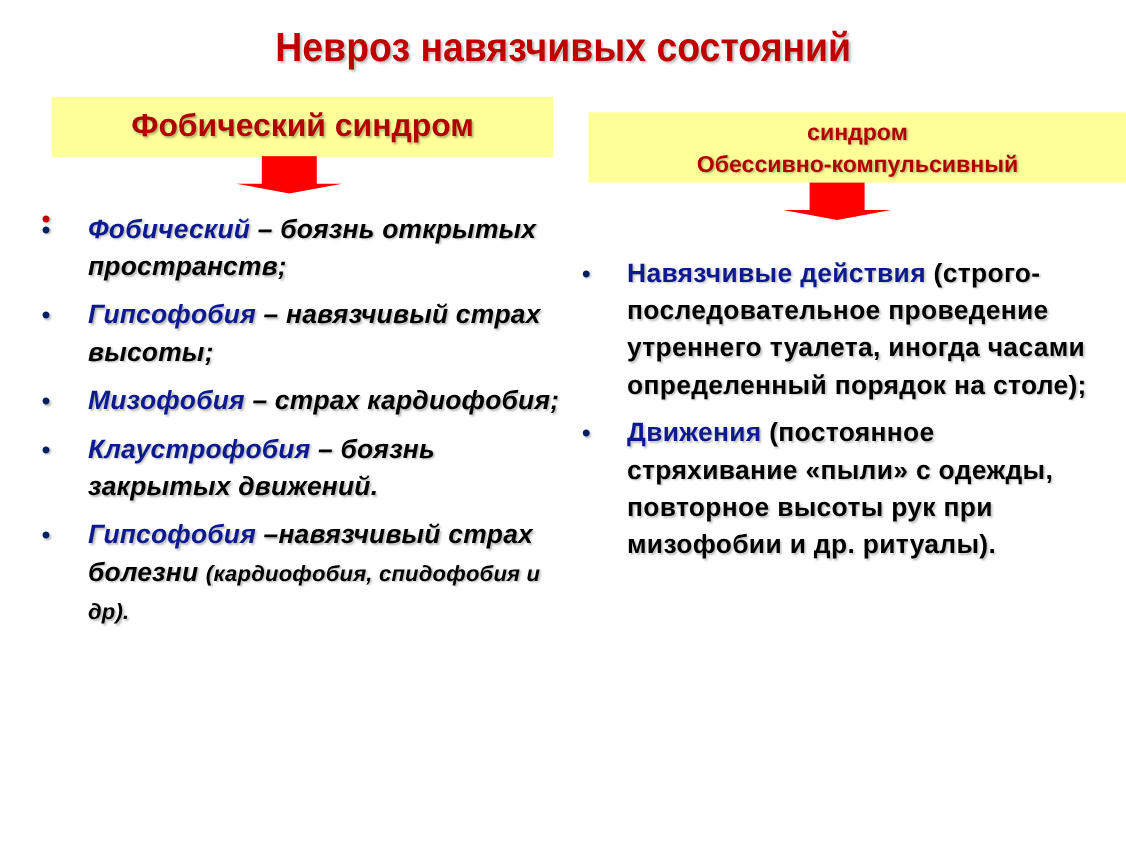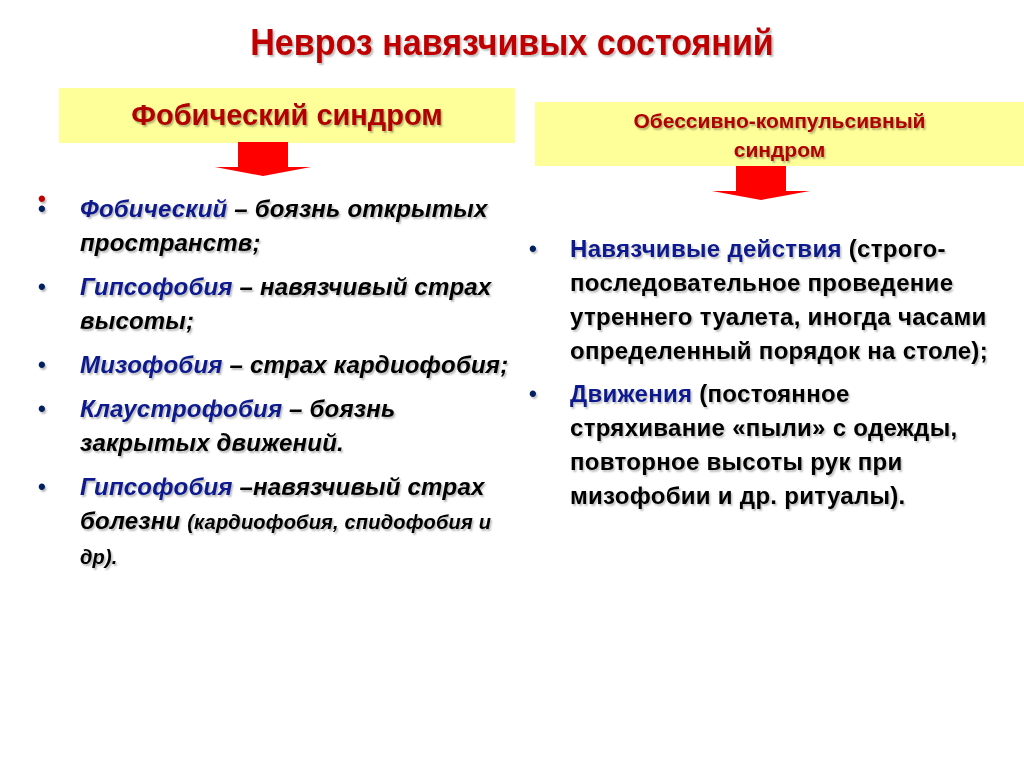--- a/index.html
+++ b/index.html
@@ -15,21 +15,21 @@
     text-shadow: 2px 2px 2px rgba(0,0,0,0.25);
     transform: scaleX(0.92);
   }
   .box {
     position: absolute; background: #ffff99;
     display: flex; align-items: center; justify-content: center;
     text-align: center; font-weight: bold; color: #b20000;
     text-shadow: 1.5px 1.5px 2px rgba(0,0,0,0.3);
     box-sizing: border-box;
   }
-  .box-left { left: 47px; top: 88px; width: 456px; height: 55px; font-size: 29px; margin-left: 12px; }
+  .box-left { left: 47px; top: 88px; width: 456px; height: 55px; font-size: 29px; }
   .box-right { left: 535px; top: 102px; width: 489px; height: 64px; font-size: 21px; line-height: 29px; padding-top: 2px; }
 
   .arrow { position: absolute; }
   .arrow .shaft { position: absolute; background: #ff0000; }
   .arrow .head { position: absolute; width: 0; height: 0; border-style: solid; border-color: #ff0000 transparent transparent transparent; }
 
   .col { position: absolute; margin: 0; padding: 0; list-style: none; }
   .col-left { left: 36px; top: 182px; width: 480px; }
   .col-right { left: 527px; top: 232px; width: 470px; }
   .item { position: relative; padding-left: 44px; margin-bottom: 10px; font-size: 24px; line-height: 34px; font-weight: bold; }
@@ -53,22 +53,22 @@
   <span>Фобический синдром</span>
 </div>
 
 <div class="arrow" style="left:215px; top:142px; width:97px; height:34px;">
   <div class="shaft" style="left:23px; top:0; width:50px; height:26px;"></div>
   <div class="head" style="left:0; top:25px; border-width:9px 48.5px 0 48.5px;"></div>
 </div>
 
 <div class="box box-right">
   <div>
+    <div>синдром</div>
     <div>Обессивно-компульсивный</div>
-    <div>синдром</div>
   </div>
 </div>
 
 <div class="arrow" style="left:712px; top:166px; width:98px; height:34px;">
   <div class="shaft" style="left:24px; top:0; width:50px; height:26px;"></div>
   <div class="head" style="left:0; top:25px; border-width:9px 49px 0 49px;"></div>
 </div>
 
 <ul class="col col-left">
   <li class="item left-item red">

